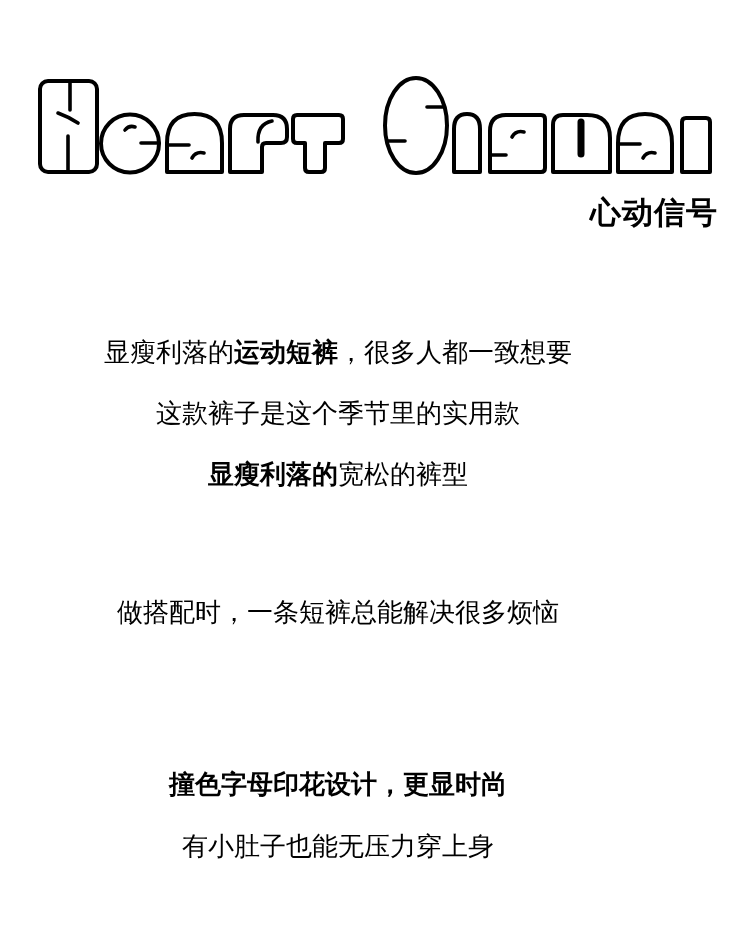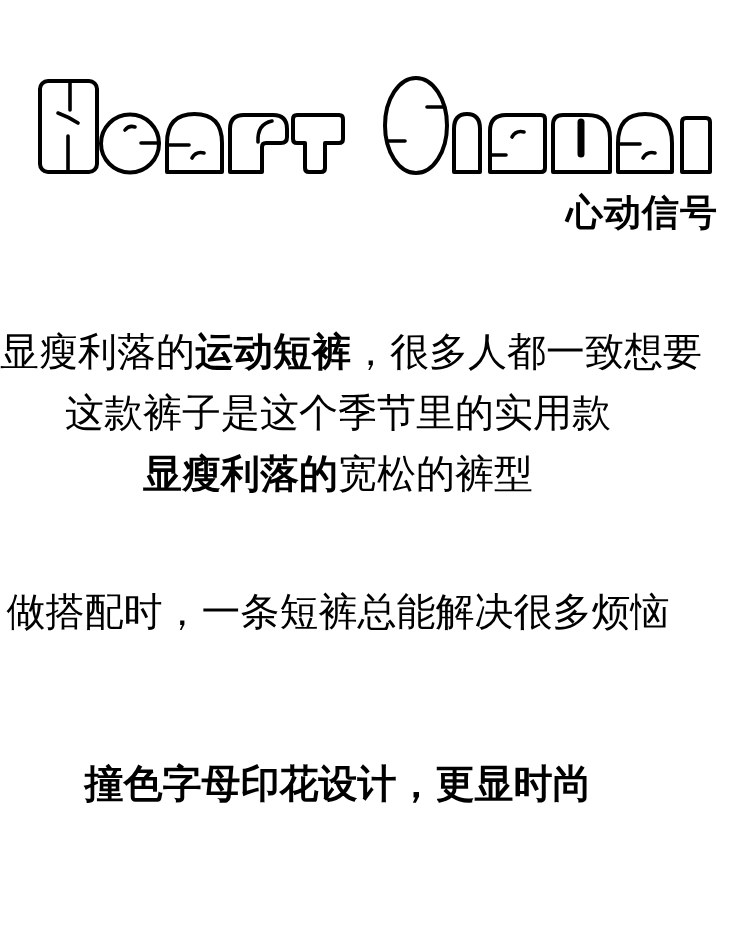--- a/index.html
+++ b/index.html
@@ -40,33 +40,33 @@
     stroke: #000000;
     stroke-width: 7;
     stroke-linecap: round;
   }
   .logo-subtitle {
     position: absolute;
     top: 193px;
     left: 0;
     right: 32px;
     text-align: right;
-    font-size: 37px;
+    font-size: 31px;
     line-height: 40px;
     font-weight: 700;
     letter-spacing: 1px;
     color: #000000;
     white-space: nowrap;
   }
   .line {
     position: absolute;
     left: 0;
     width: 676px;
     text-align: center;
-    font-size: 39px;
+    font-size: 26px;
     line-height: 32px;
     color: #000000;
     font-weight: 400;
     white-space: nowrap;
   }
   .line .bold { font-weight: 700; }
 </style>
 </head>
 <body>
 
@@ -141,14 +141,15 @@
   <div class="line" style="top:397px"><span>这款裤子是这个季节里的实用款</span></div>
 
   <div class="line" style="top:458px"><span class="bold">显瘦利落的</span><span>宽松的裤型</span></div>
 
 
   <div class="line" style="top:596px"><span>做搭配时，一条短裤总能解决很多烦恼</span></div>
 
 
   <div class="line" style="top:768px"><span class="bold">撞色字母印花设计，更显时尚</span></div>
 
+  <div class="line" style="top:830px"><span>有小肚子也能无压力穿上身</span></div>
 
 </div>
 
 </body></html>

